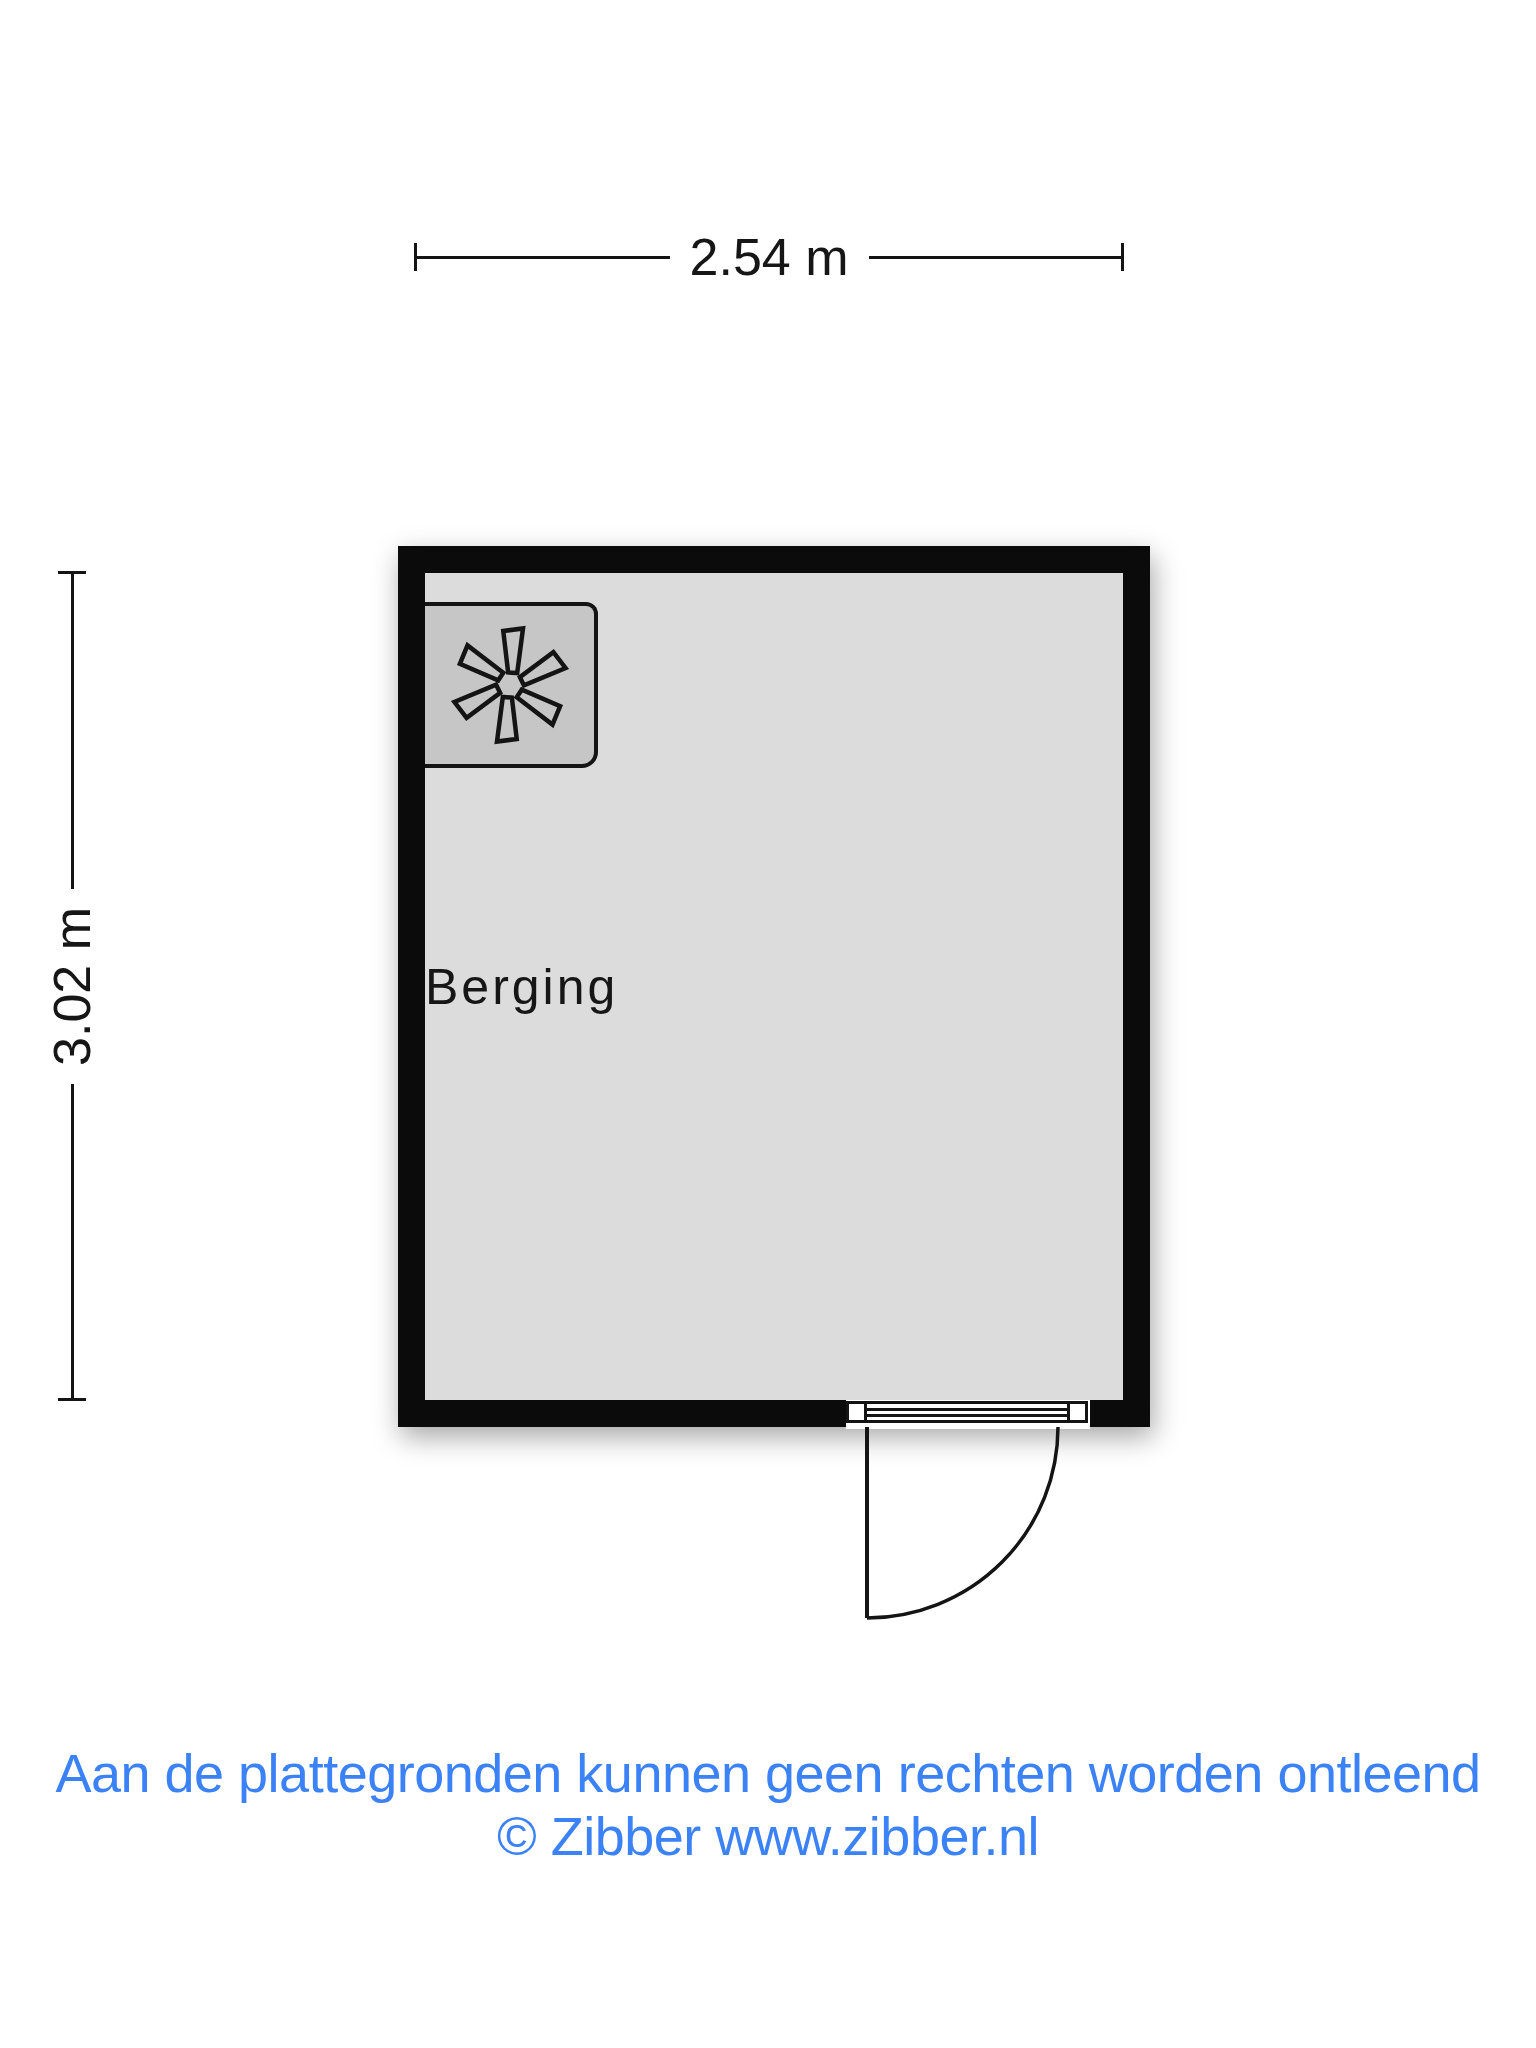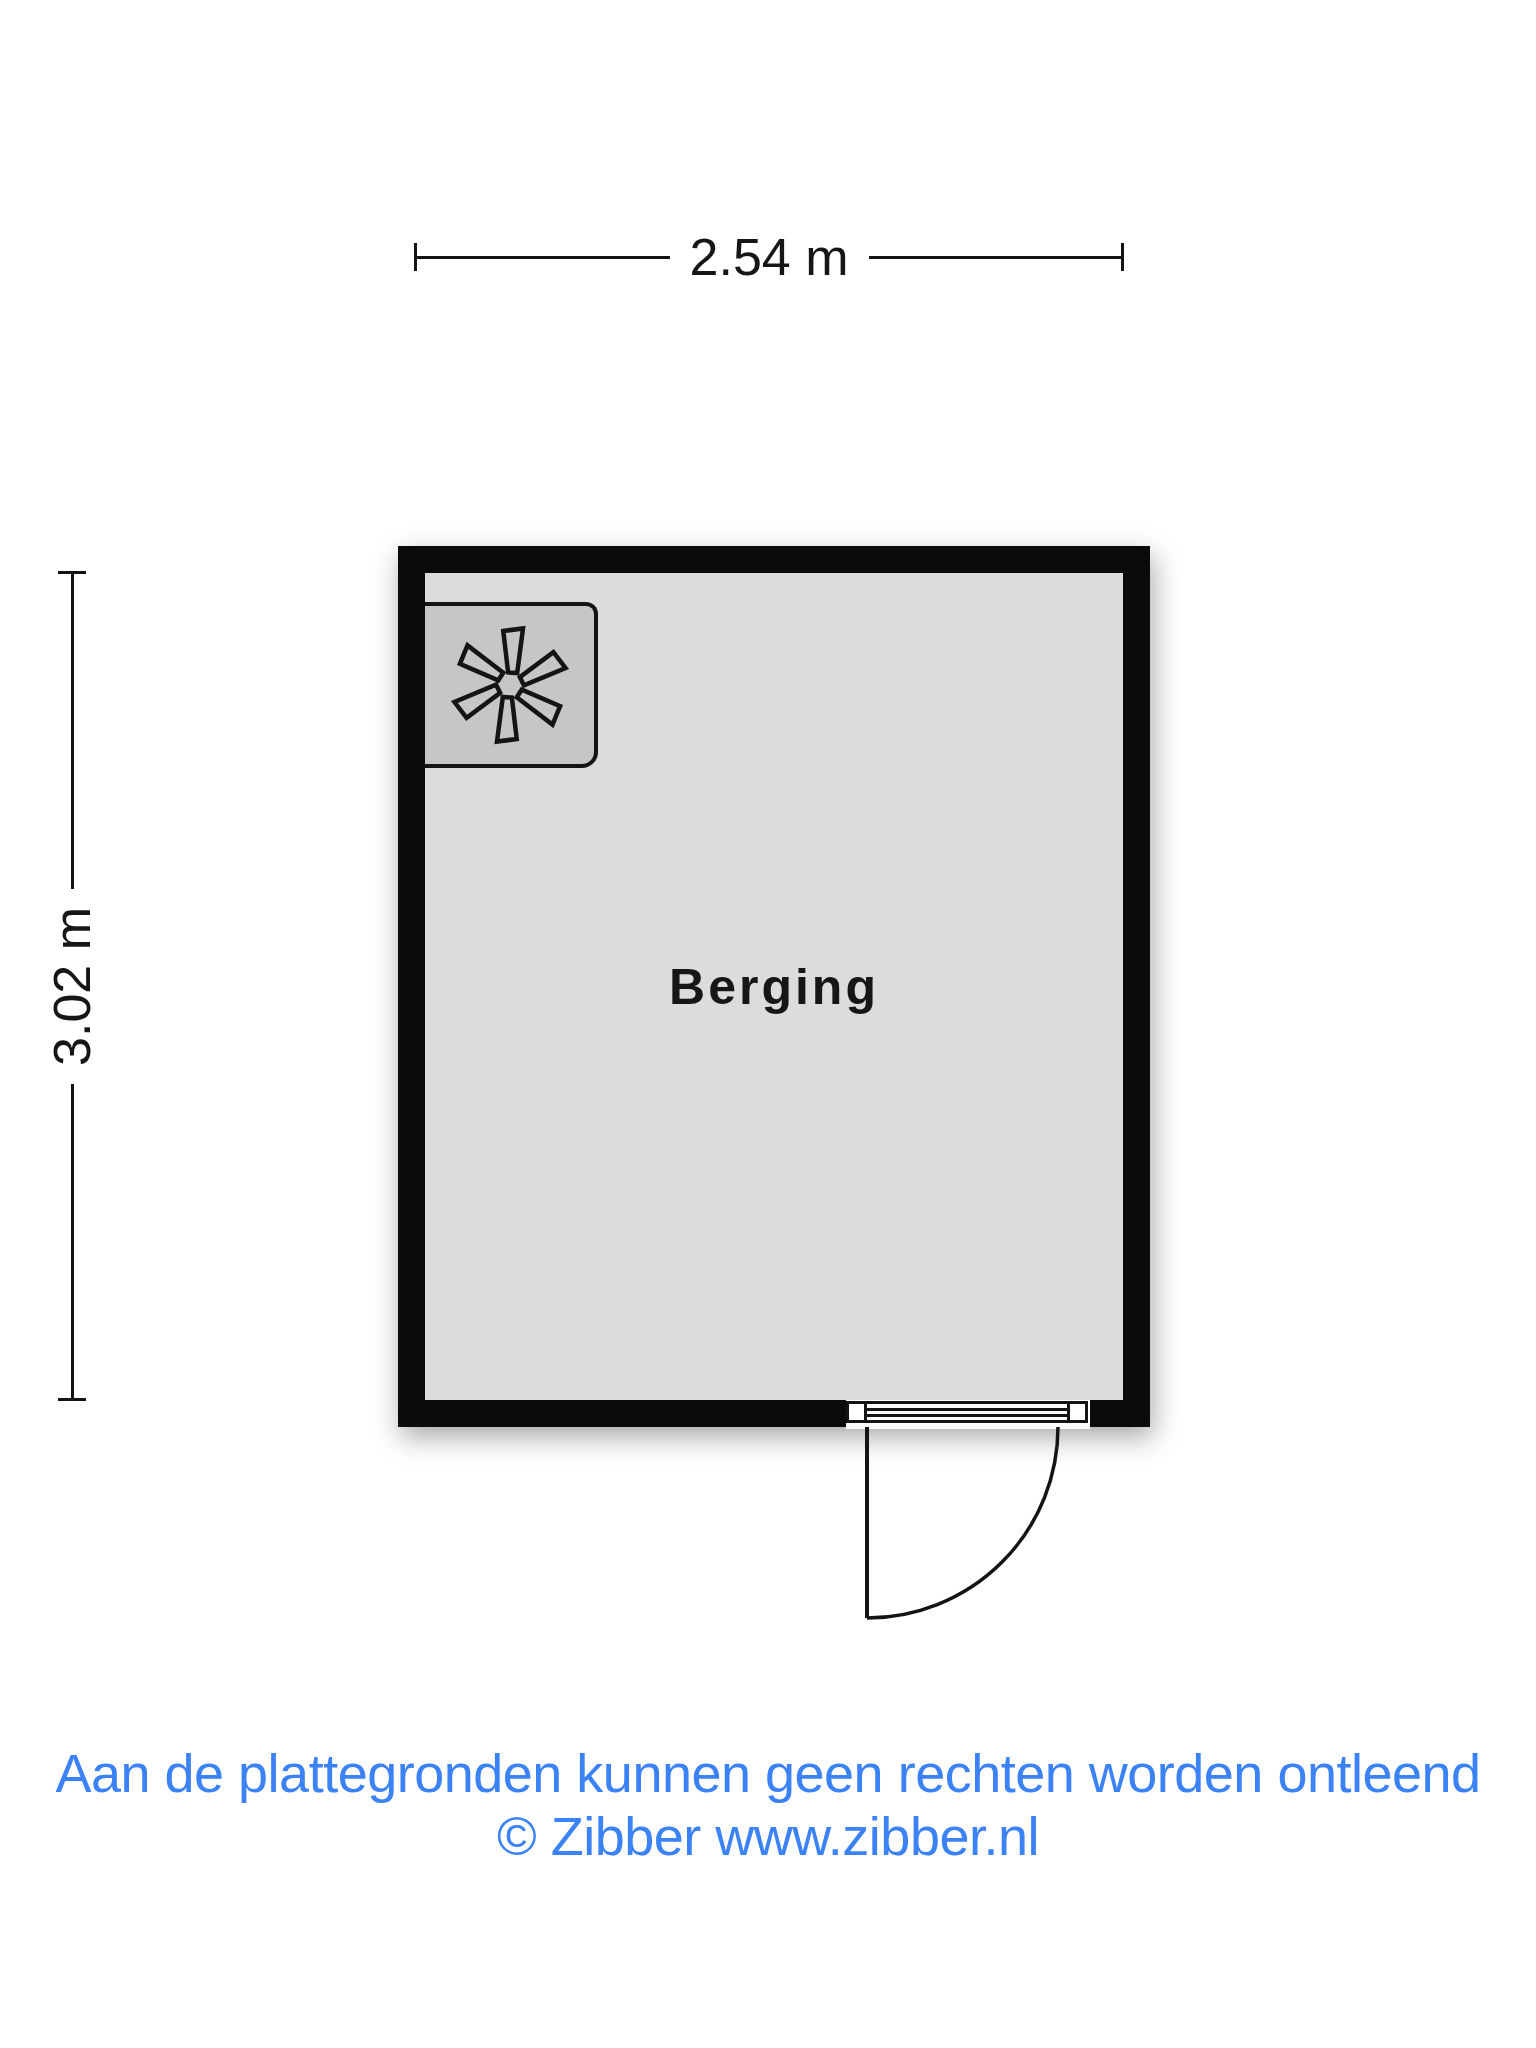--- a/index.html
+++ b/index.html
@@ -44,21 +44,21 @@
     writing-mode:vertical-rl;transform:rotate(180deg);padding:18px 0;
   }
 
   
   .room{
     position:absolute;left:398px;top:546px;width:752px;height:881px;
     background:var(--floor);border:27px solid var(--wall);
     box-shadow:3px 10px 26px rgba(0,0,0,.35);
   }
   .room-label-wrap{
-    position:absolute;inset:0;display:flex;align-items:center;justify-content:center;font-weight:bold;
+    position:absolute;inset:0;display:flex;align-items:center;justify-content:flex-start;
   }
   .room-label{font-size:50px;letter-spacing:3px;color:var(--text);}
 
   
   .unit{
     position:absolute;left:0;top:29px;width:173px;height:166px;
     background:var(--unit);
     border:4px solid var(--line);border-left:none;
     border-radius:0 12px 16px 0;
     display:flex;align-items:center;justify-content:center;

